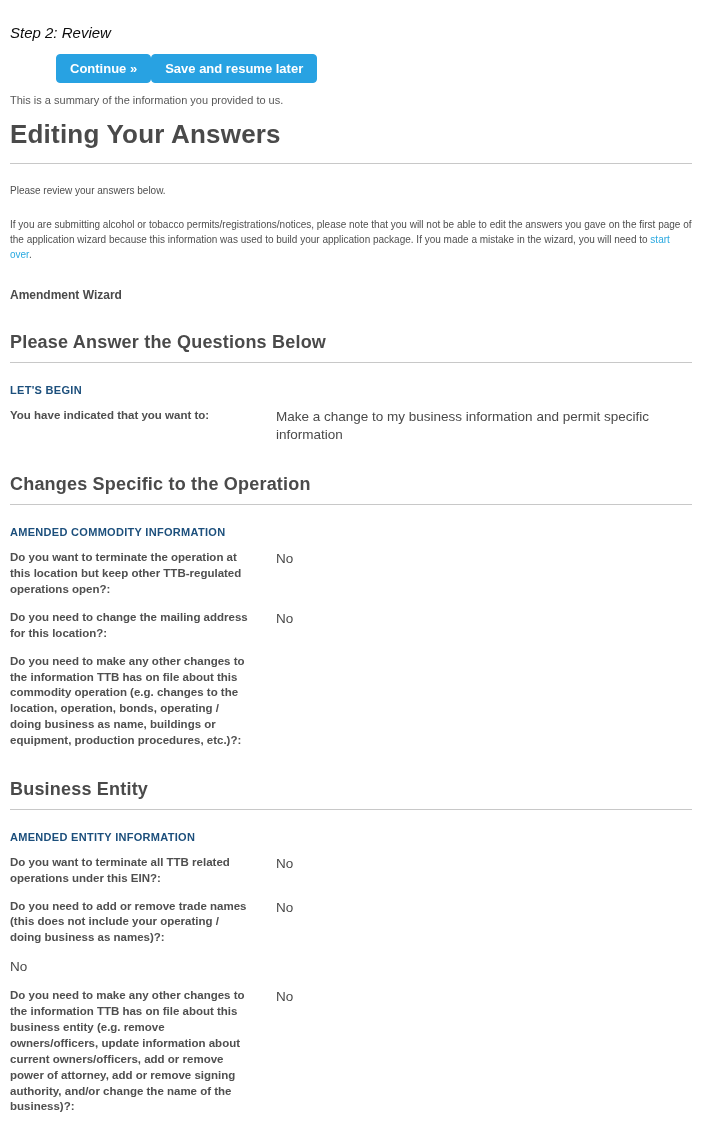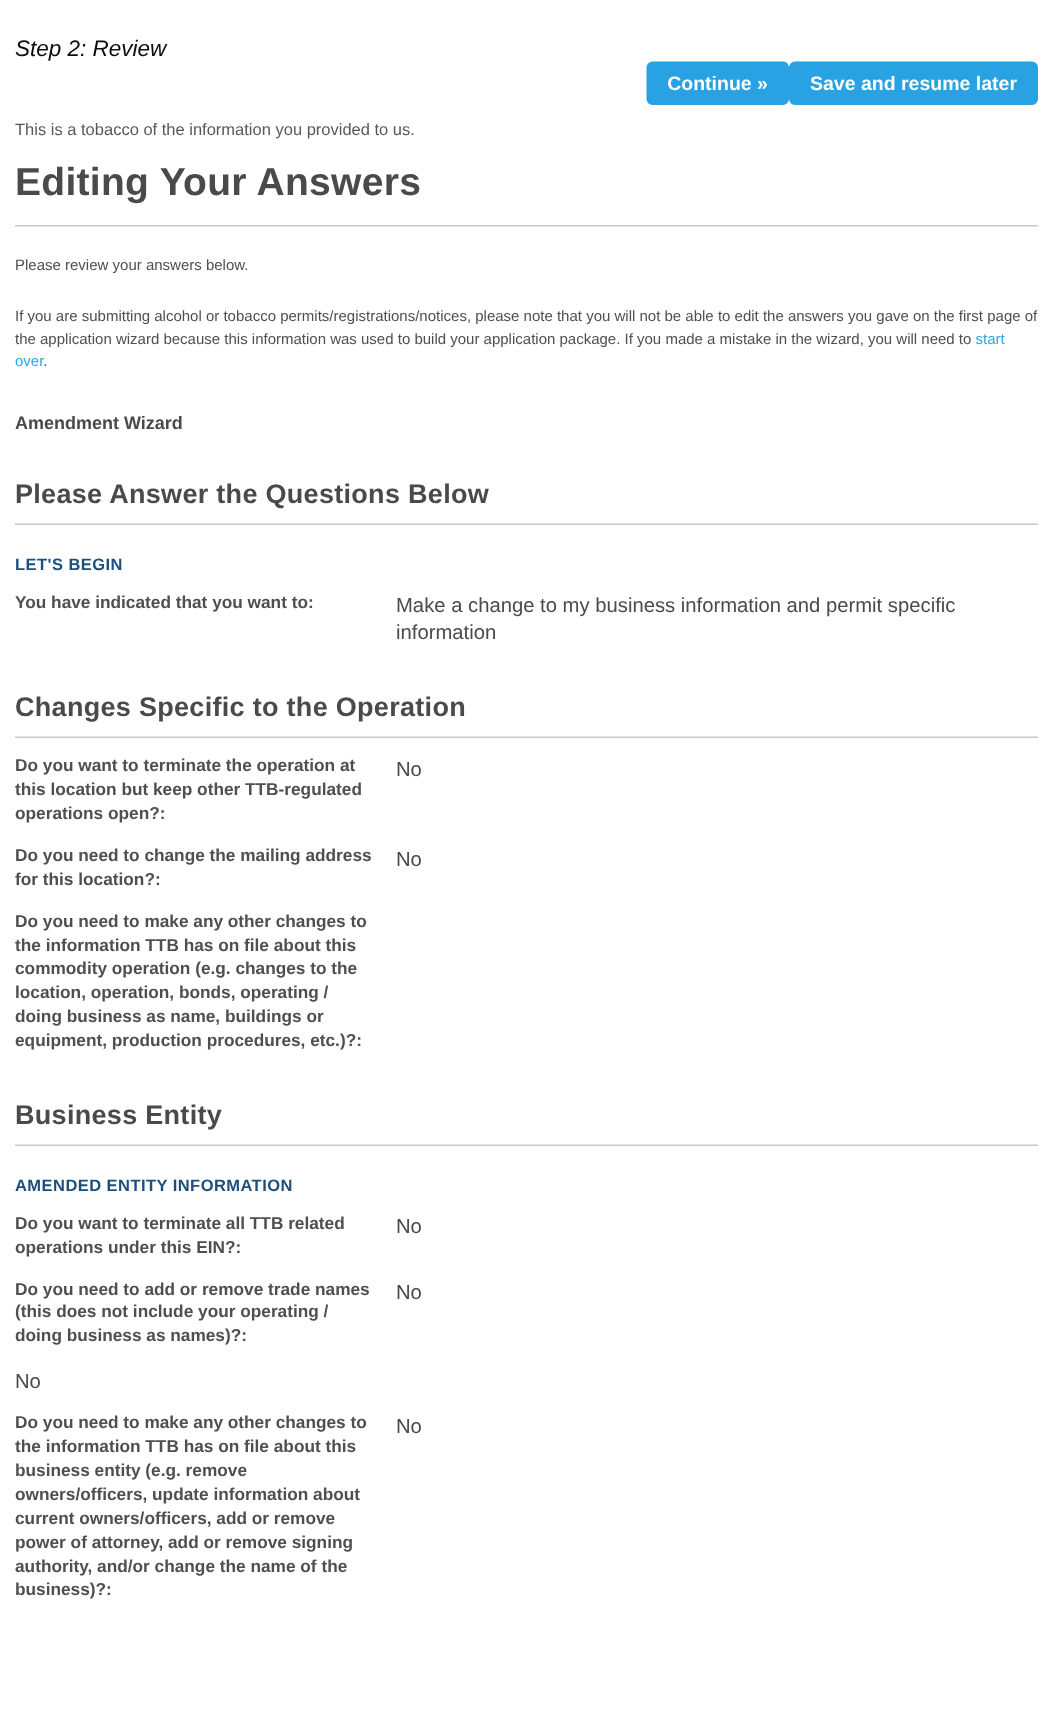--- a/index.html
+++ b/index.html
@@ -17,21 +17,21 @@
     font-family:"Liberation Sans", sans-serif;
     color:#4a4a4a;
   }
   .page{min-height:1144px;display:flex;flex-direction:column;}
   .content{flex:1;padding:8px 10px 6px 10px;}
 
   .step-label{
     font-size:15px;font-weight:normal;font-style:italic;color:#0d0d0d;
     margin-top:16px;
   }
-  .actions{display:flex;justify-content:flex-end;align-items:center;padding-left:46px;}
+  .actions{display:flex;justify-content:flex-start;align-items:center;margin-top:13px;padding-left:46px;}
   .btn{
     font-family:inherit;font-size:13px;font-weight:bold;
     color:#ffffff;background:var(--accent);
     border:1px solid var(--accent);border-radius:4px;
     padding:7px 13px;cursor:pointer;line-height:1;
   }
   .summary-note{font-size:11px;color:#585858;margin:11px 0 0;}
   .page-title{
     font-size:26px;font-weight:600;color:var(--heading);
     margin:13px 0 13px;letter-spacing:.2px;
@@ -44,40 +44,40 @@
 
   .section-heading{
     font-size:18px;font-weight:bold;color:var(--heading);
     margin:30px 0 9px;letter-spacing:.2px;
   }
   .group-heading{
     font-size:11px;font-weight:bold;color:var(--navy);
     margin:21px 0 0;letter-spacing:.3px;
   }
   .qa-row{
-    display:grid;grid-template-columns:242px 1fr;column-gap:12px;
+    display:grid;grid-template-columns:242px 1fr;column-gap:24px;
     margin-top:12px;align-items:start;
   }
   .q{font-size:11.5px;font-weight:bold;line-height:1.38;color:#4f4f4f;}
   .a{font-size:13.5px;line-height:1.35;color:#4a4a4a;}
 </style>
 </head>
 <body>
 
 <div class="page">
   <div class="content">
 
     <div class="step-label">Step 2: Review</div>
 
     <div class="actions">
       <button class="btn">Continue »</button>
       <button class="btn">Save and resume later</button>
     </div>
 
-    <p class="summary-note">This is a tobacco of the information you provided to us.</p>
+    <p class="summary-note">This is a summary of the information you provided to us.</p>
 
     <h1 class="page-title">Editing Your Answers</h1>
     <hr class="rule">
 
     <p class="intro-p">Please review your answers below.</p>
 
     <p class="intro-p"><span>If you are submitting alcohol or tobacco permits/registrations/notices, please note that you will not be able to edit the answers you gave on the first page of the application wizard because this information was used to build your application package. If you made a mistake in the wizard, you will need to </span><a class="link" href="#">start over</a><span>.</span></p>
 
 
     <div class="wizard-label">Amendment Wizard</div>
@@ -88,20 +88,21 @@
       <h3 class="group-heading">LET'S BEGIN</h3>
       <div class="qa-row">
         <div class="q">You have indicated that you want to:</div>
         <div class="a">Make a change to my business information and permit specific information</div>
       </div>
     </section>
 
     <section>
       <h2 class="section-heading">Changes Specific to the Operation</h2>
       <hr class="rule">
+      <h3 class="group-heading">AMENDED COMMODITY INFORMATION</h3>
       <div class="qa-row">
         <div class="q">Do you want to terminate the operation at this location but keep other TTB-regulated operations open?:</div>
         <div class="a">No</div>
       </div>
       <div class="qa-row">
         <div class="q">Do you need to change the mailing address for this location?:</div>
         <div class="a">No</div>
       </div>
       <div class="qa-row">
         <div class="q">Do you need to make any other changes to the information TTB has on file about this commodity operation (e.g. changes to the location, operation, bonds, operating / doing business as name, buildings or equipment, production procedures, etc.)?:</div>

